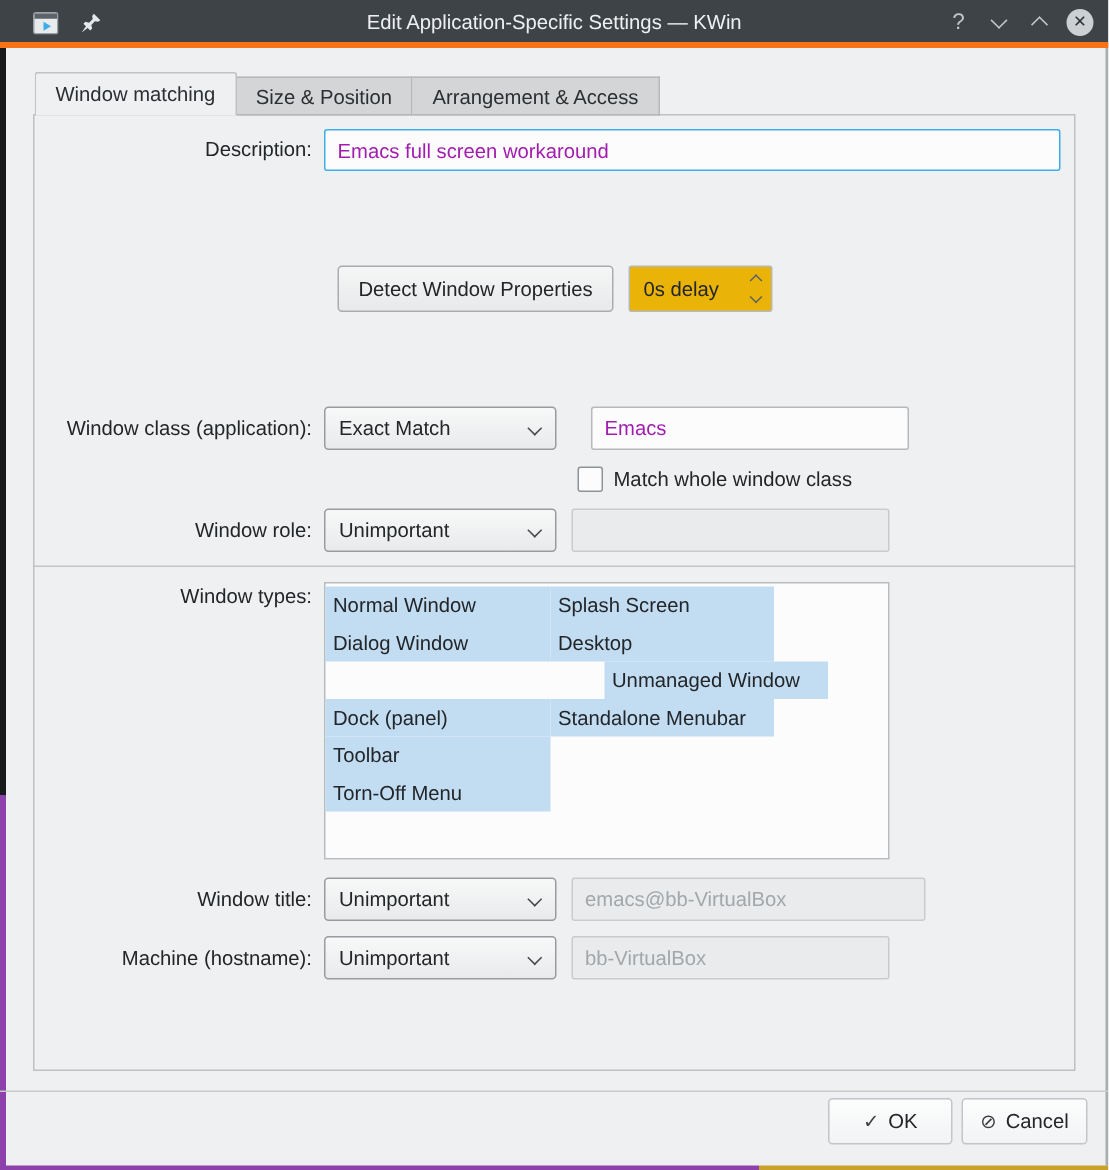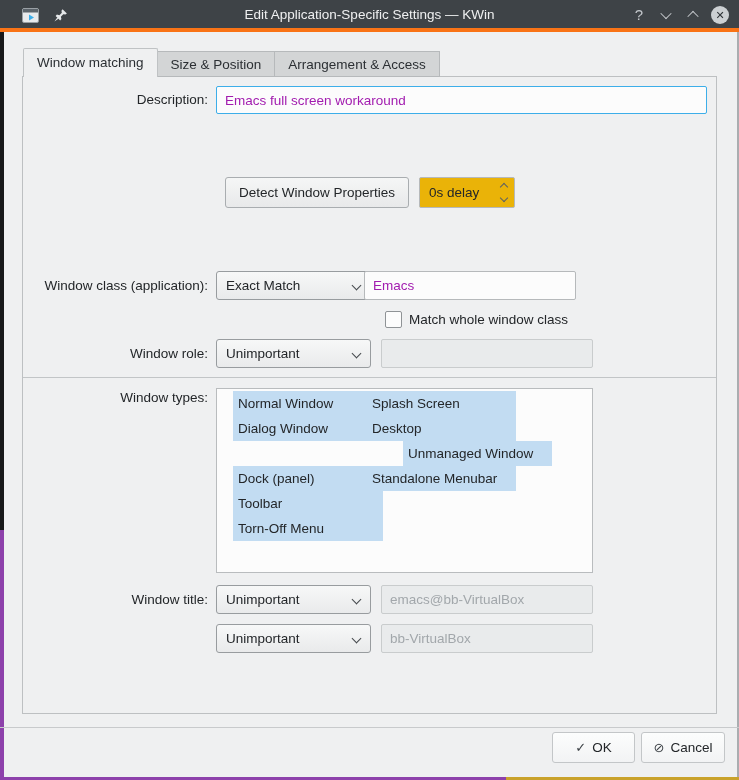--- a/index.html
+++ b/index.html
@@ -70,21 +70,21 @@
               border:1px solid #8f9396; border-radius:2px; }
   .cb-label { position:absolute; left:409px; top:311px; height:17px; line-height:17px; }
 
   .separator { position:absolute; background:#c2c5c7; }
 
   
   .listbox { position:absolute; left:216px; top:388px; width:377px; height:185px;
              background:#fcfcfc; border:1px solid #b9bcbe; }
   .li-cell { position:absolute; height:25px; line-height:25px; padding-left:5px;
              background:#c2dcf2; color:#232629; cursor:default; }
-  .col-l { left:0; width:150px;margin-left:16px; }
+  .col-l { left:0; width:150px; }
   .col-r { left:150px; width:149px; }
 </style>
 </head>
 <body>
 
 <div class="screen">
 
   <div class="strip" style="left:0;top:32px;width:4px;height:498px;background:#17181a;"></div>
   <div class="strip" style="left:0;top:530px;width:4px;height:250px;background:#8d41ab;"></div>
   <div class="strip" style="left:0;top:777px;width:506px;height:3px;background:#8d41ab;"></div>
@@ -136,21 +136,21 @@
       <span class="spin-chev up"></span>
       <span class="spin-chev down"></span>
     </span>
   </div>
 
   <div class="flabel" style="top:271px;height:29px;line-height:29px;">Window class (application):</div>
   <div class="combo" style="left:216px;top:271px;">
     <span>Exact Match</span>
     <span class="combo-chev"></span>
   </div>
-  <input class="tinput" style="left: 364px; top: 271px; width: 212px; height: 29px;" value="Emacs">
+  <input class="tinput" style="left: 394px; top: 271px; width: 212px; height: 29px;" value="Emacs">
 
   <span class="checkbox"></span>
   <span class="cb-label">Match whole window class</span>
 
   <div class="flabel" style="top:339px;height:29px;line-height:29px;">Window role:</div>
   <div class="combo" style="left:216px;top:339px;">
     <span>Unimportant</span>
     <span class="combo-chev"></span>
   </div>
   <input class="tinput" style="left: 381px; top: 339px; width: 212px; height: 29px;" disabled="" value="">
@@ -168,22 +168,23 @@
     <div class="li-cell col-r" style="top:27px;">Desktop</div>
     <div class="li-cell col-r" style="top:52px;margin-left:36px;">Unmanaged Window</div>
     <div class="li-cell col-r" style="top:77px;">Standalone Menubar</div>
   </div>
 
   <div class="flabel" style="top:585px;height:29px;line-height:29px;">Window title:</div>
   <div class="combo" style="left:216px;top:585px;">
     <span>Unimportant</span>
     <span class="combo-chev"></span>
   </div>
-  <input class="tinput" style="left: 381px; top: 585px; width: 212px; height: 29px;" disabled="" value="emacs@bb-VirtualBox">
+  <input class="tinput" style="left: 381px; top: 585px; width: 236px; height: 29px;" disabled="" value="emacs@bb-VirtualBox">
 
+  <div class="flabel" style="top:624px;height:29px;line-height:29px;">Machine (hostname):</div>
   <div class="combo" style="left:216px;top:624px;">
     <span>Unimportant</span>
     <span class="combo-chev"></span>
   </div>
   <input class="tinput" style="left: 381px; top: 624px; width: 212px; height: 29px;" disabled="" value="bb-VirtualBox">
 
   <div class="separator" style="left:0;top:727px;width:739px;height:1px;background:#c8cacc;"></div>
   <button class="btn dlg-btn" style="left:552px;top:732px;width:83px;height:31px;">
     <span class="btn-ic">✓</span>
     <span>OK</span>

